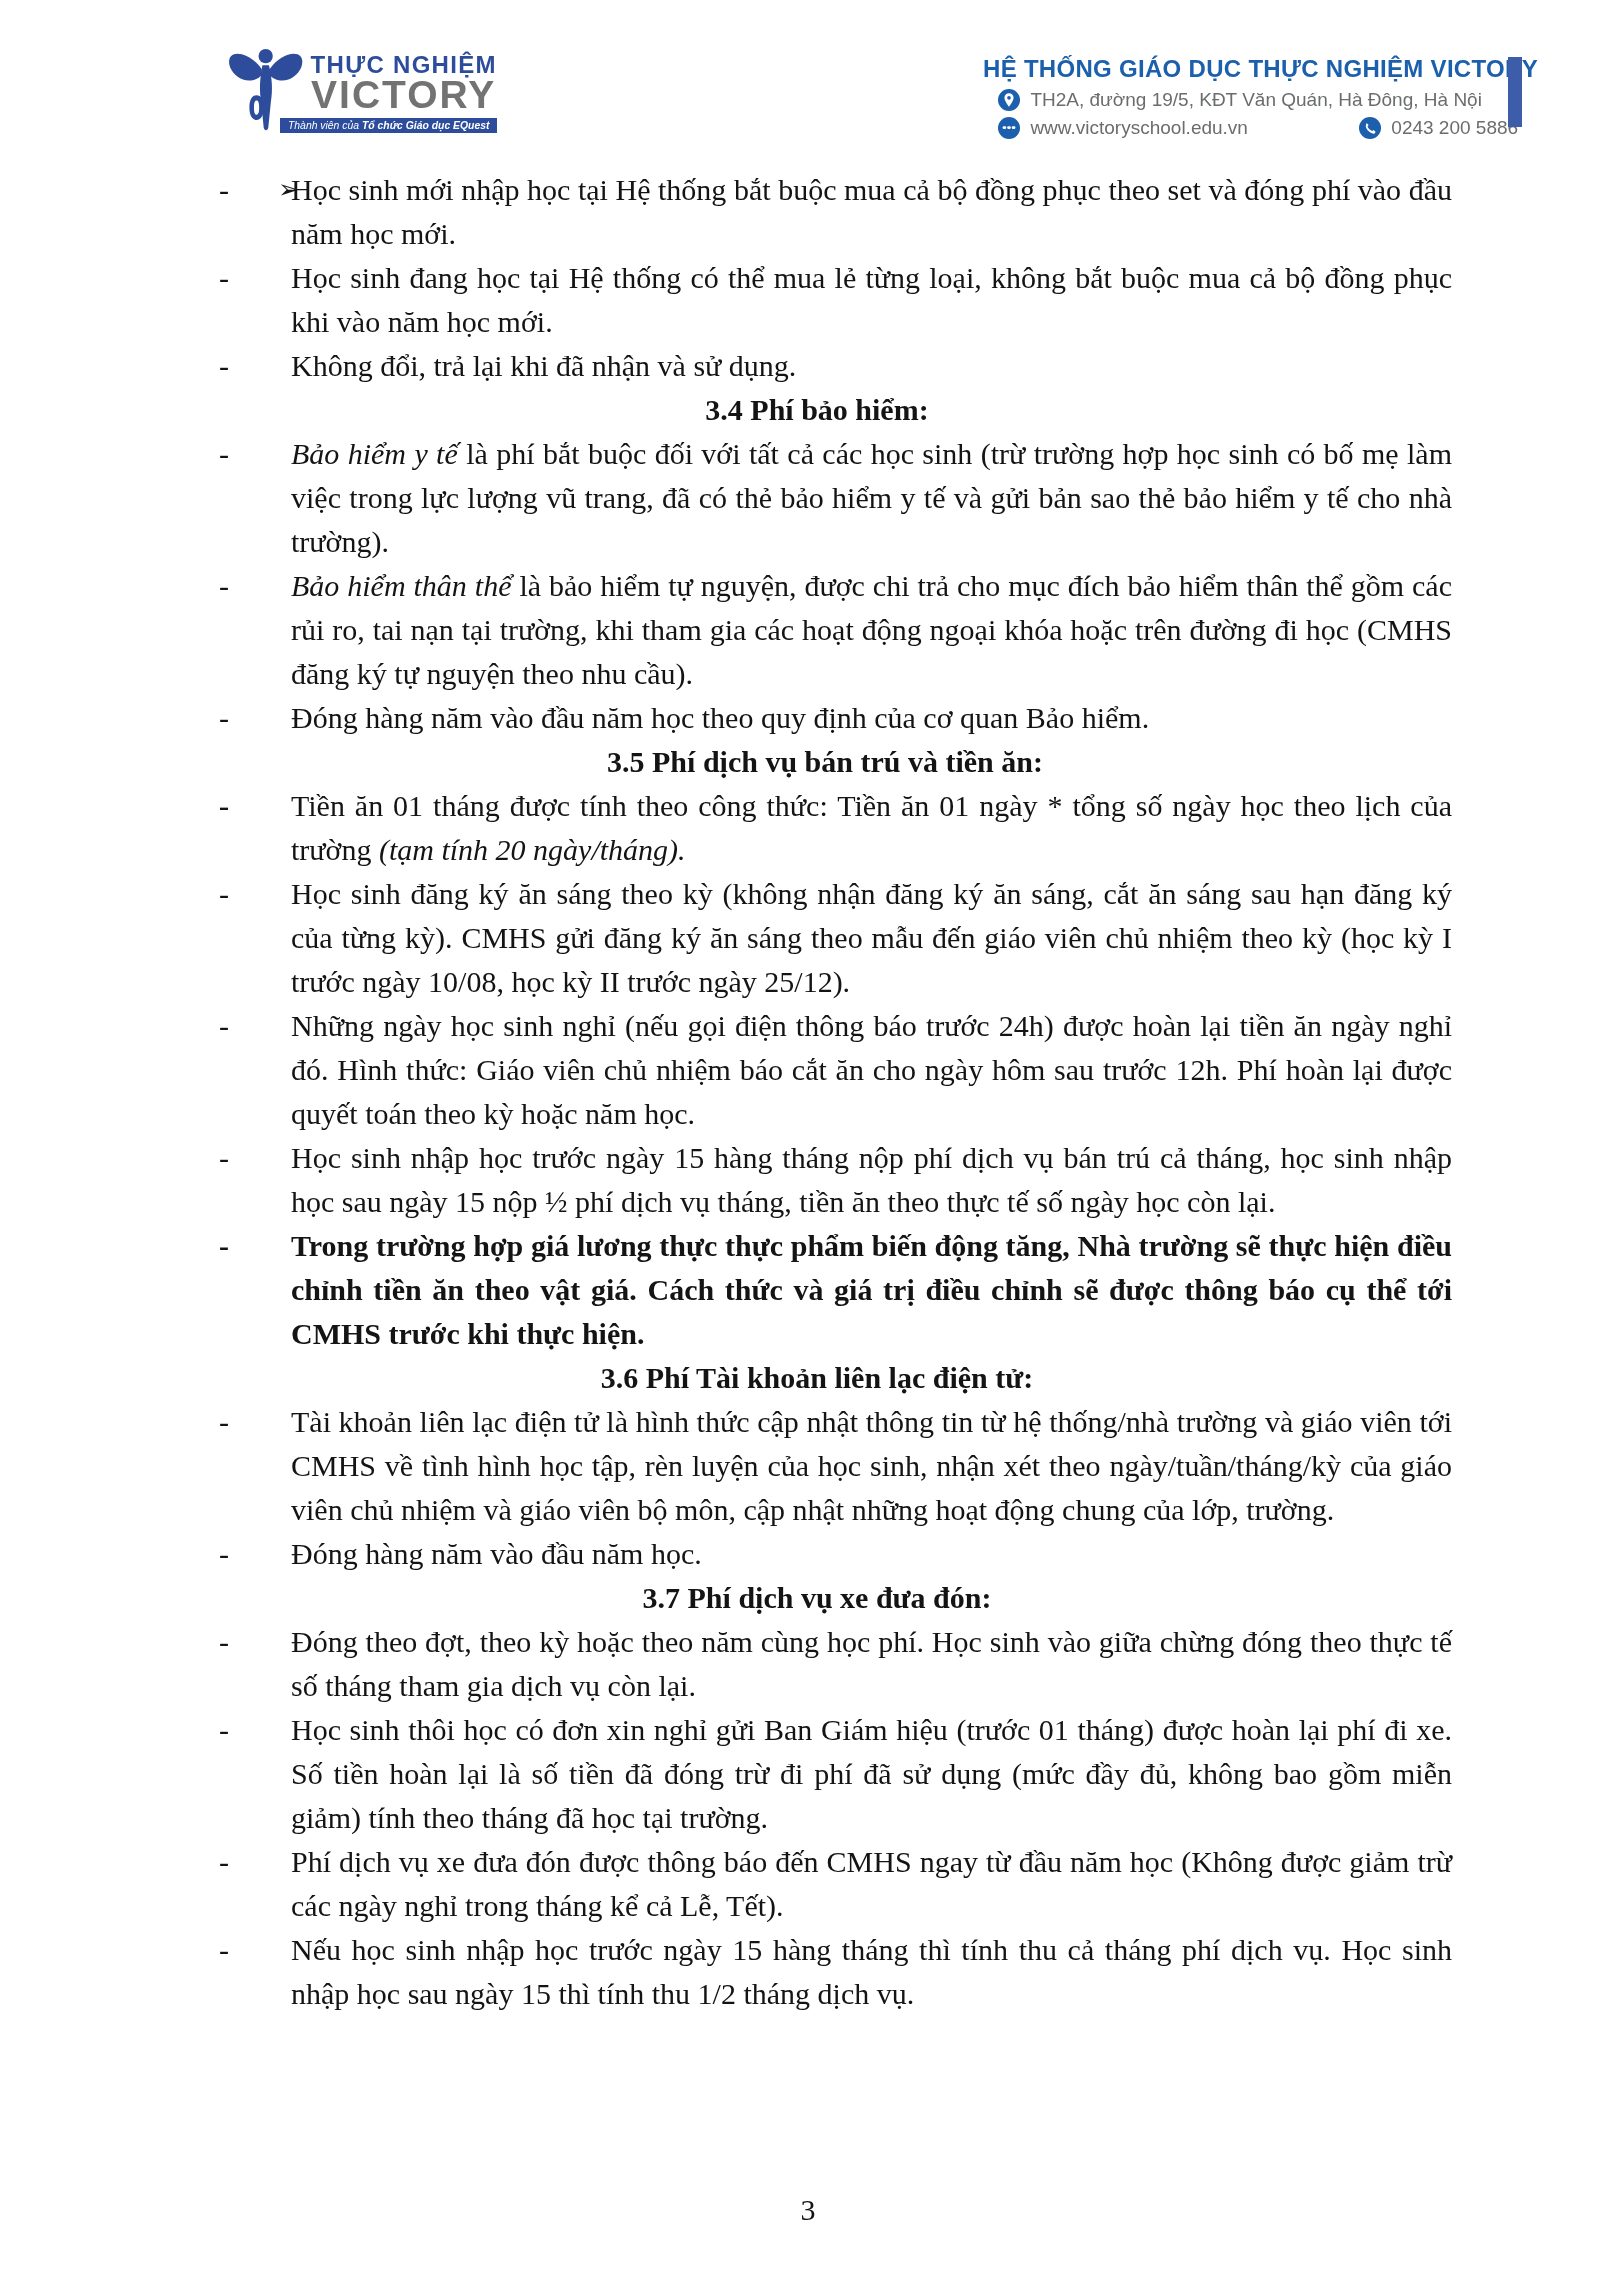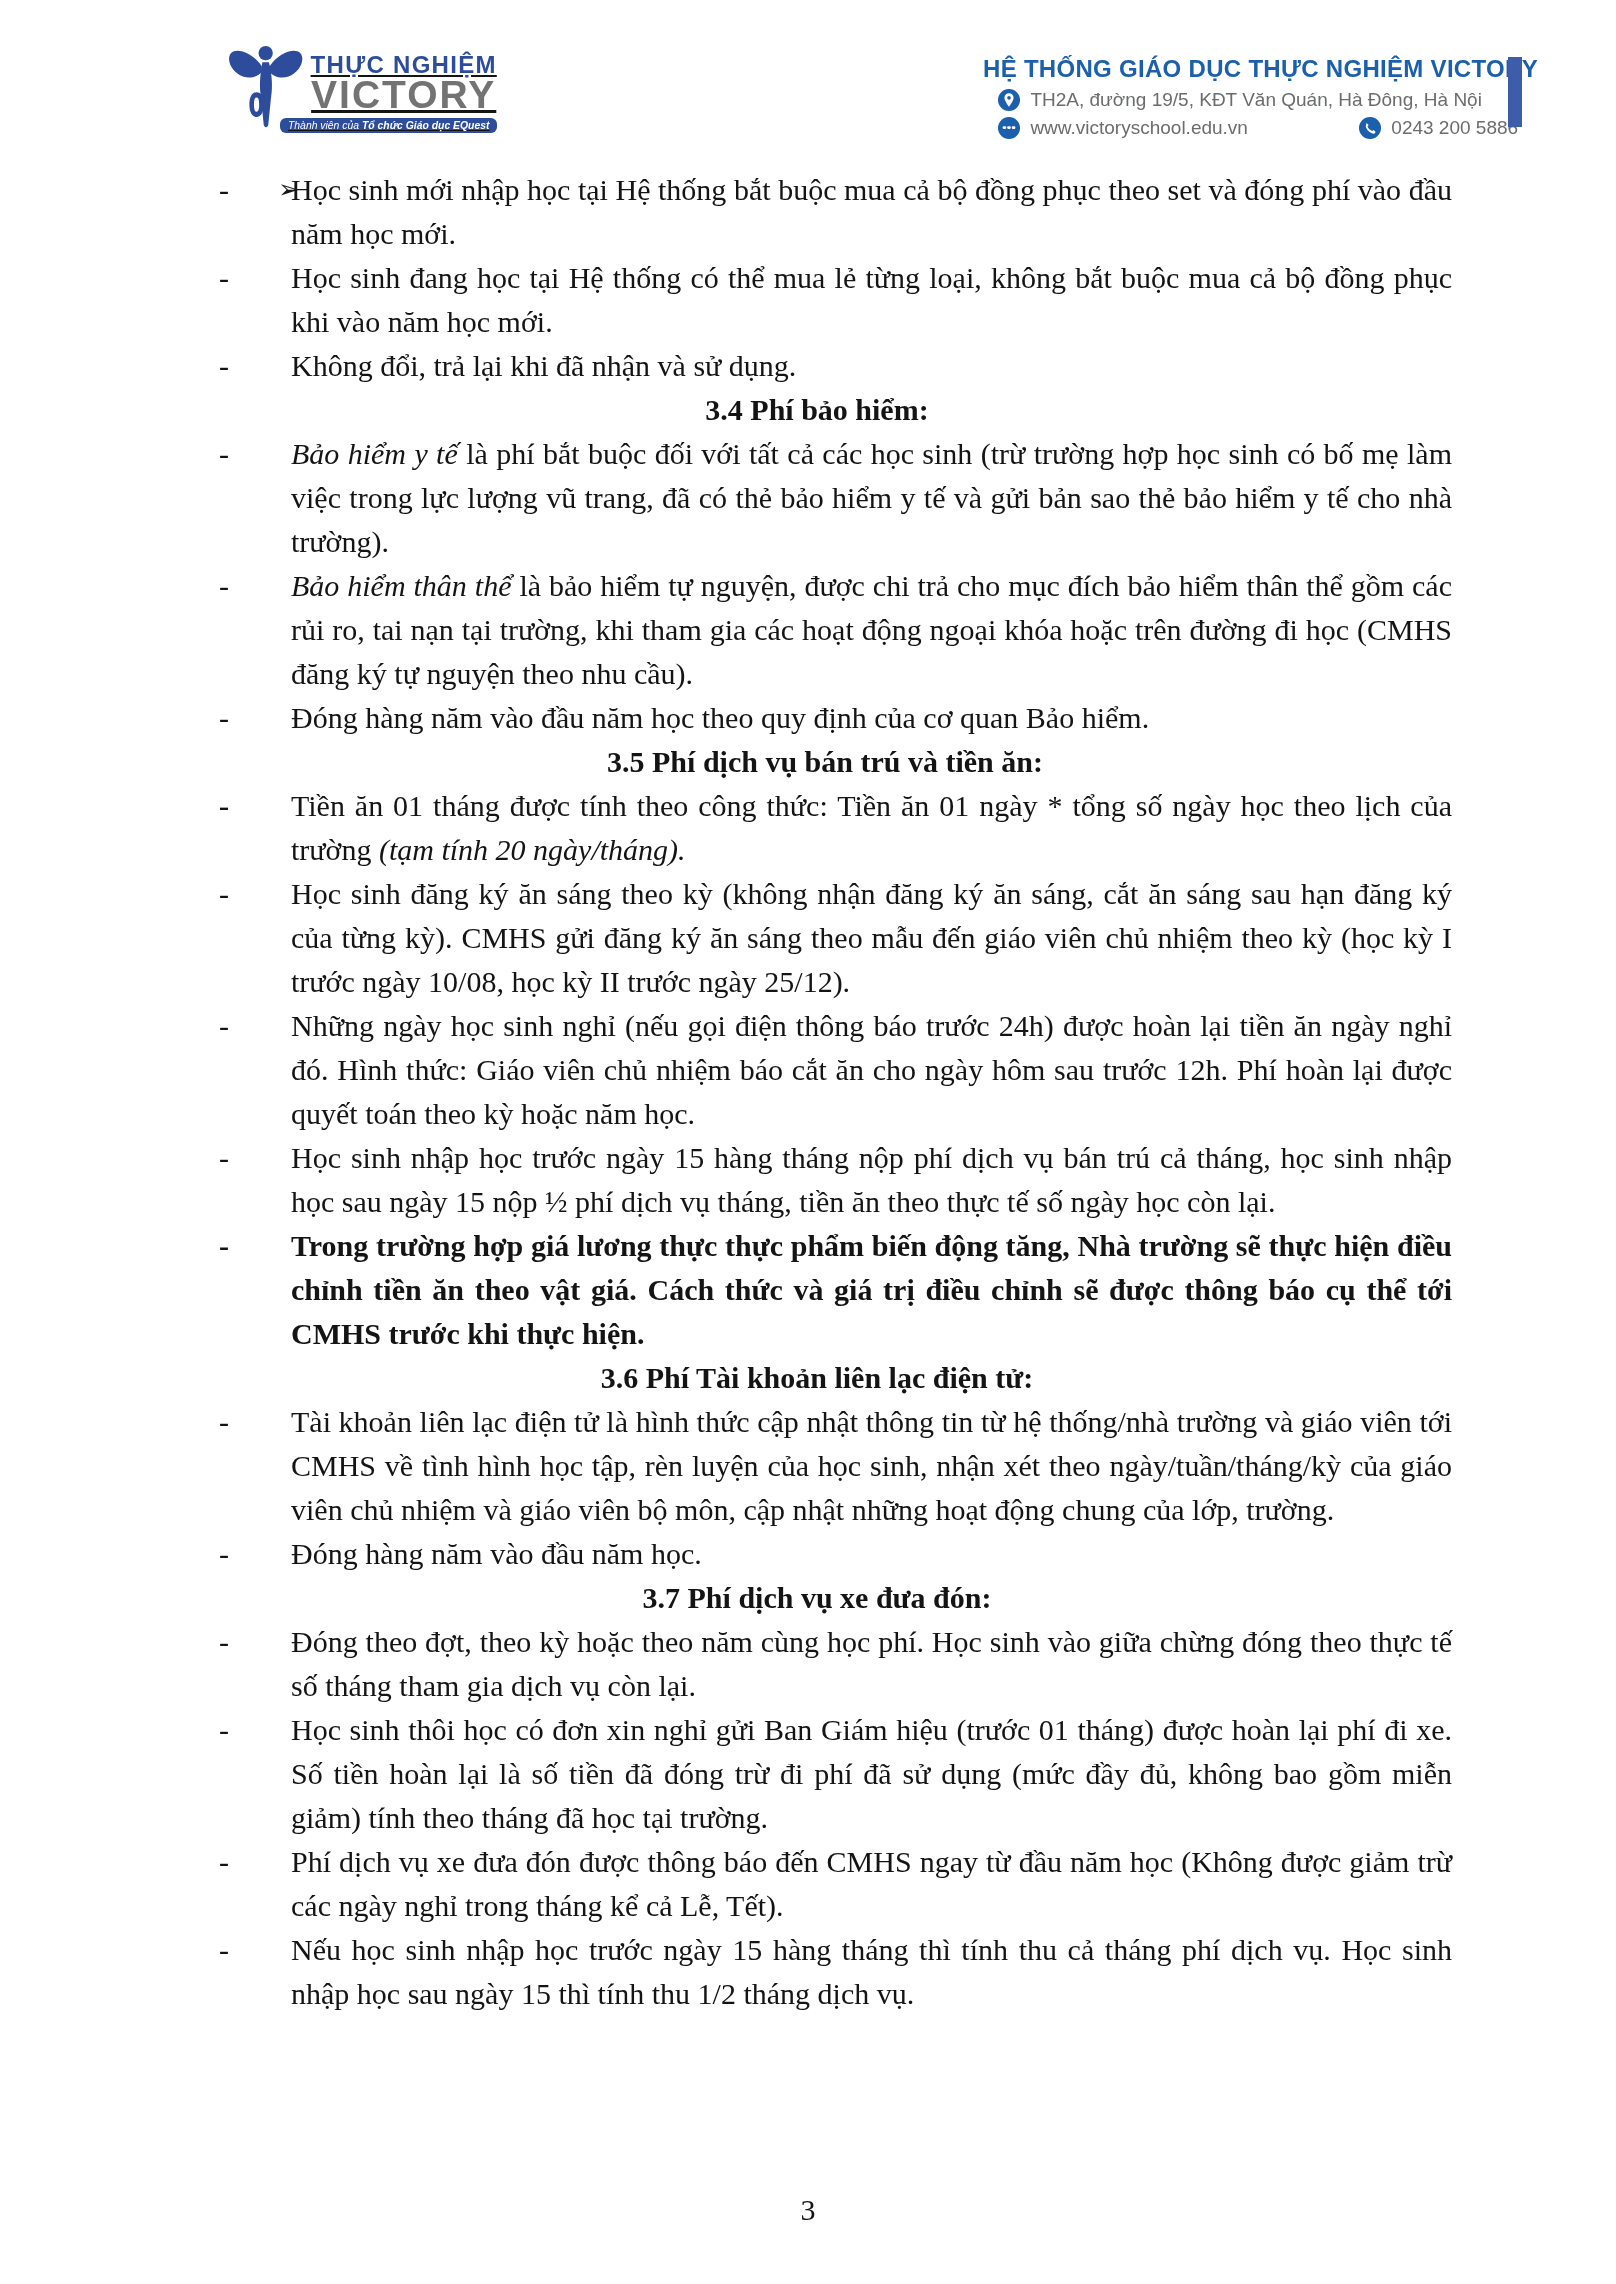--- a/index.html
+++ b/index.html
@@ -1,28 +1,28 @@
 <!DOCTYPE html>
 <html style="font-size:10.4px"><head>
 <meta charset="utf-8">
 <style>
   html,body{margin:0;padding:0;background:#e8e8e8;}
   .page{position:relative;width:1616px;height:2284px;background:#ffffff;margin:0 auto;overflow:hidden;
         font-family:"Liberation Serif", serif;color:#141414;}
 
   
   .header{position:absolute;left:0;top:0;width:1616px;height:156px;}
-  .logo{position:absolute;left:227px;top:40px;display:flex;align-items:center;text-decoration:underline;}
+  .logo{position:absolute;left:227px;top:40px;display:flex;align-items:flex-end;}
   .logo-mark{width:78px;height:86px;flex:0 0 auto;}
   .logo-text{margin-left:5.2px;display:flex;flex-direction:column;align-items:center;}
   .logo-line1{font-family:"Liberation Sans",sans-serif;font-weight:bold;color:#2d4d9c;
               font-size:24px;letter-spacing:1.3px;line-height:25px;margin-top:11.7px;}
   .logo-line2{font-family:"Liberation Sans",sans-serif;font-weight:bold;color:#737373;
               font-size:39px;letter-spacing:2px;line-height:35px;}
-  .logo-tagline{margin-top:6.5px;margin-left:-30px;background:#2d4d9c;color:#ffffff;border-radius:6px;
+  .logo-tagline{margin-top:6.5px;margin-left:-30px;background:#2d4d9c;color:#ffffff;border-radius:0;
               font-family:"Liberation Sans",sans-serif;font-style:italic;font-size:10.4px;
               padding:2px 7.8px;white-space:nowrap;}
   .logo-tagline b{font-style:italic;}
   .org{position:absolute;left:983px;top:55px;font-family:"Liberation Sans",sans-serif;}
   .org-name{color:#1b5fad;font-weight:bold;font-size:24px;letter-spacing:0.3px;white-space:nowrap;}
   .org-row{display:flex;align-items:center;margin-top:5.9px;color:#6a6c6e;font-size:19px;white-space:nowrap;padding-left:15px;}
   .org-row .ic{width:22px;height:22px;margin-right:10.4px;flex:0 0 auto;}
   .org-row .gap{display:inline-block;width:111px;}
   .accent-bar{position:absolute;left:1508px;top:57px;width:14.3px;height:70px;background:#3d5ca9;}
 

